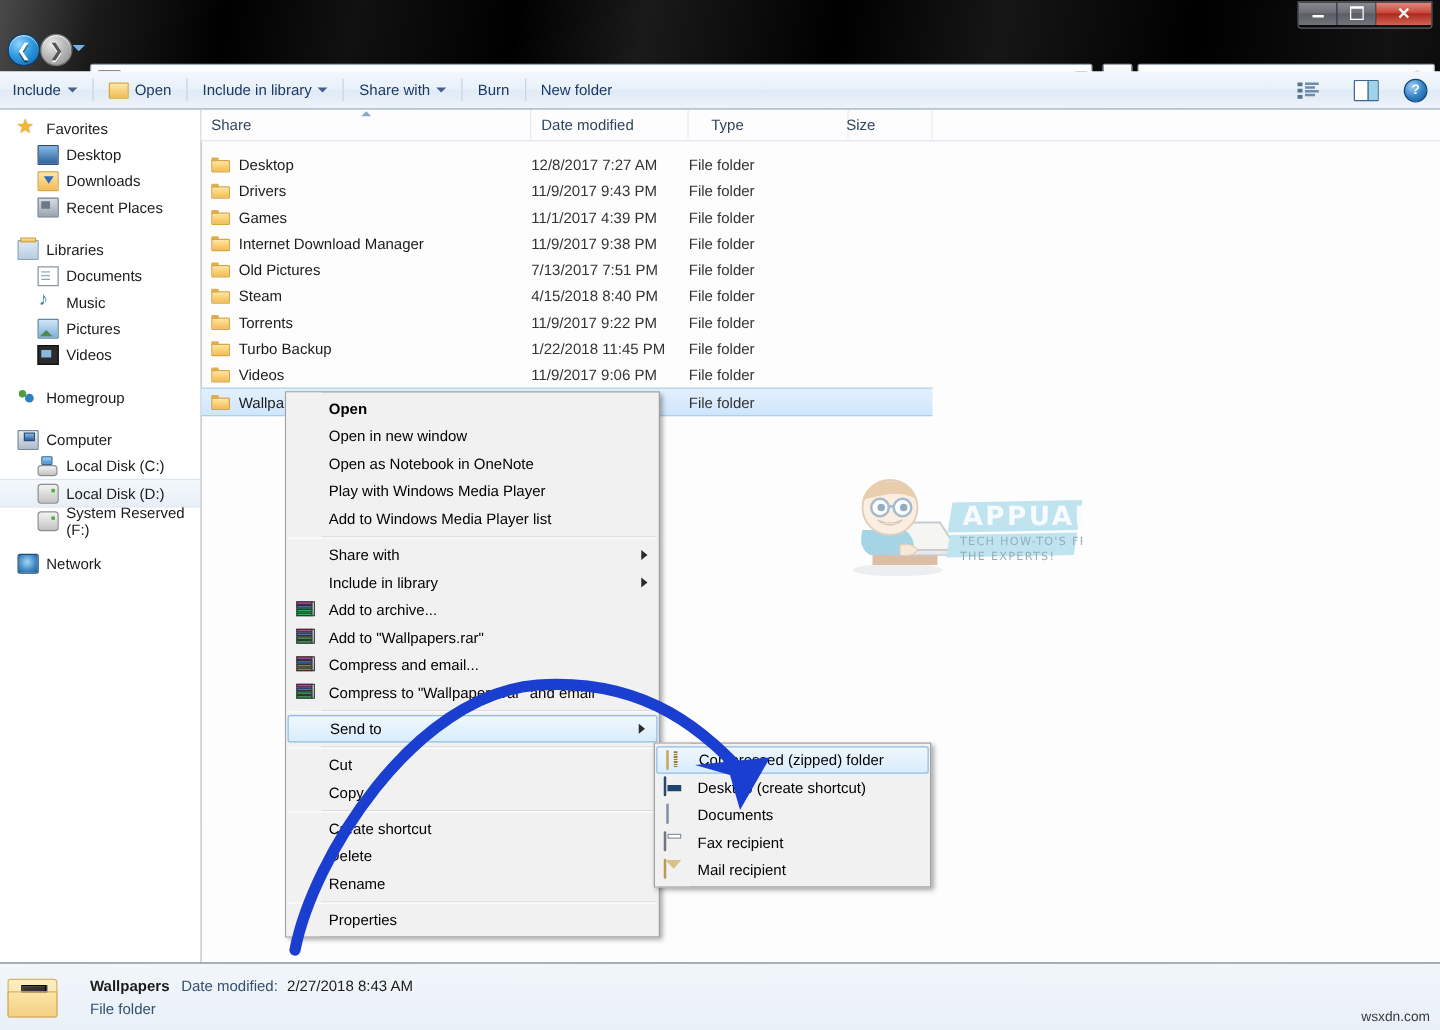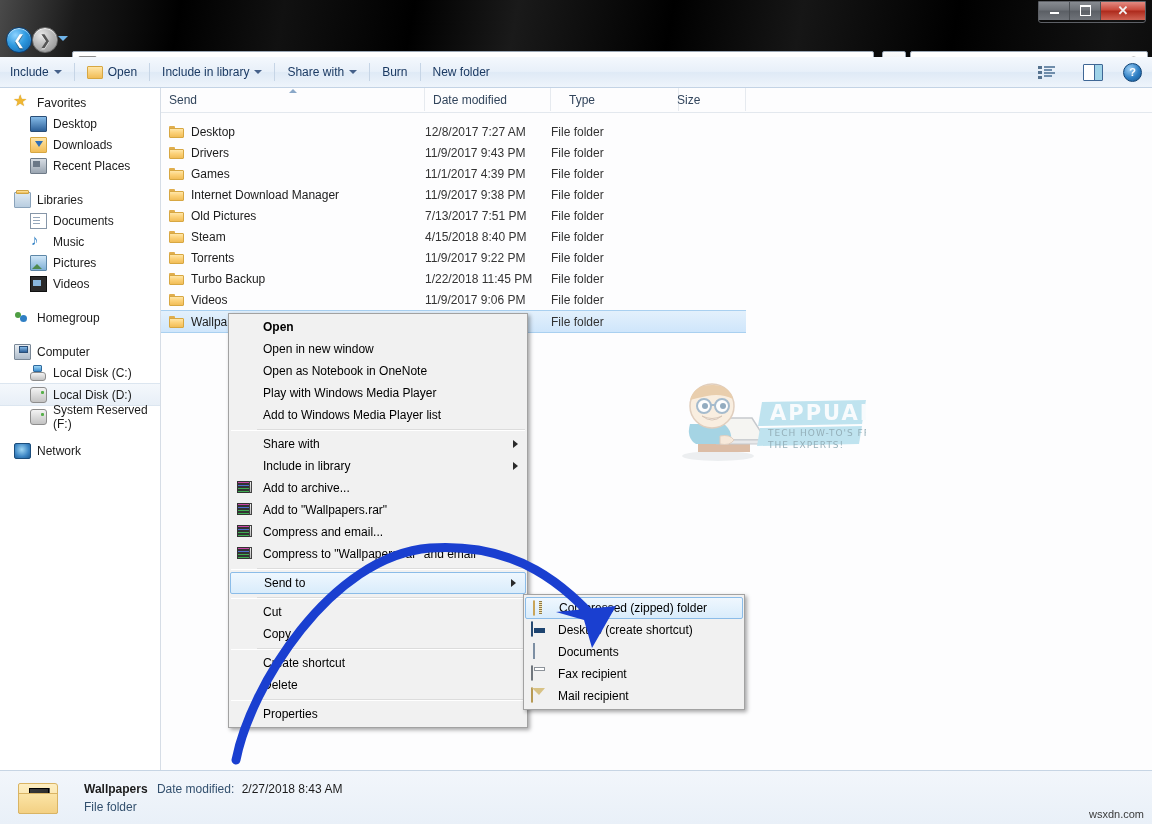--- a/index.html
+++ b/index.html
@@ -108,21 +108,21 @@
   .frow .fsize{position:absolute;left:508px;color:#333;}
   .folderic{width:16px;height:13px;position:relative;flex:0 0 16px;}
   .folderic::before{content:"";position:absolute;left:0;top:1px;width:6px;height:3px;
      background:#e0ae4e;border-radius:1px 1px 0 0;}
   .folderic::after{content:"";position:absolute;left:0;top:3px;width:15px;height:10px;border-radius:1px;
      background:linear-gradient(180deg,#ffe6a8 0%,#fcd27a 45%,#f1bd57 100%);border:1px solid #d7a742;box-sizing:border-box;}
 
   
   #details{position:absolute;left:0;top:770px;width:1152px;height:54px;
      background:linear-gradient(180deg,#f2f6fb 0%,#e9f0f8 100%);border-top:1px solid #c7d5e4;
-     display:flex;align-items:center;padding-left:16px;box-sizing:border-box;}
+     display:flex;align-items:center;padding-left:4px;box-sizing:border-box;}
   #detfolder{width:44px;height:36px;position:relative;flex:0 0 44px;}
   #detfolder .back{position:absolute;left:2px;top:3px;width:40px;height:31px;border-radius:2px 3px 2px 2px;
      background:linear-gradient(180deg,#fdeec2 0%,#f7dc9a 100%);border:1px solid #d9b464;box-sizing:border-box;}
   #detfolder .pic{position:absolute;left:13px;top:8px;width:18px;height:22px;
      background:linear-gradient(160deg,#3b3b3b,#101010);border:1px solid #000;box-shadow:1px 0 0 #555;}
   #detfolder .pic::after{content:"";position:absolute;left:3px;top:7px;width:11px;height:9px;
      background:linear-gradient(140deg,#8b5a3c,#d4a07a);}
   #detfolder .front{position:absolute;left:2px;top:13px;width:40px;height:21px;border-radius:0 0 2px 2px;
      background:linear-gradient(180deg,#fbe4a6 0%,#f3d083 100%);border:1px solid #d9b464;box-sizing:border-box;}
   #dettext{margin-left:24px;line-height:18px;}
@@ -418,21 +418,21 @@
         <span>Network</span>
       </div>
     </div>
   </div>
   <div id="splitter"></div>
 
   <div id="listarea">
     <div id="colhead">
       <div class="colh" style="left:0;width:264px">
         <span class="sortarrow"></span>
-        <span>Send</span>
+        <span>Share</span>
       </div>
       <div class="colh" style="left:264px;width:126px">
         <span>Date modified</span>
       </div>
       <div class="colh" style="left:400px;width:118px">
         <span>Type</span>
       </div>
       <div class="colh" style="left:508px;width:77px">
         <span>Size</span>
       </div>
@@ -656,20 +656,23 @@
       </div>
     <div class="msep">
         <i></i>
       </div>
     <div class="mi">
         <span>Create shortcut</span>
       </div>
     <div class="mi">
         <span>Delete</span>
       </div>
+    <div class="mi">
+        <span>Rename</span>
+      </div>
     <div class="msep">
         <i></i>
       </div>
     <div class="mi">
         <span>Properties</span>
       </div>
   </div>
 
   <div id="submenu">
     <div class="gutter"></div>

